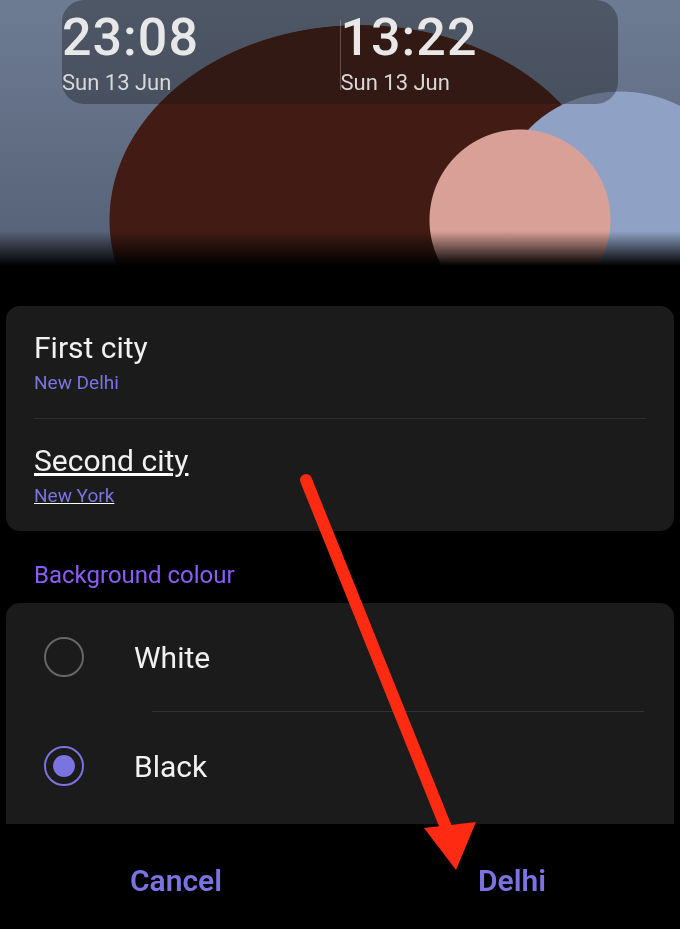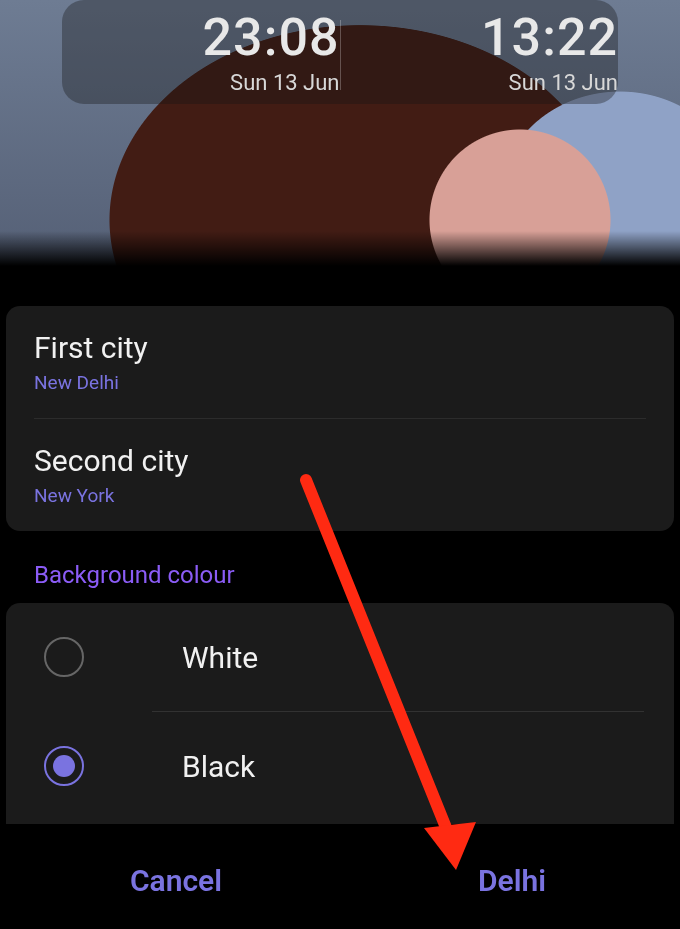--- a/index.html
+++ b/index.html
@@ -10,37 +10,37 @@
     .preview-bg { position:absolute; inset:0;
       background:
         radial-gradient(circle at 520px 220px,#d8a097 0 90px,transparent 91px),
         radial-gradient(ellipse 200px 180px at 620px 200px,#8fa2c6 0 120px,transparent 121px),
         radial-gradient(ellipse 360px 280px at 360px 220px,#421c14 0 250px,transparent 251px),
         linear-gradient(to bottom,#6e7c93,#556076); }
     .preview-bg::after { content:""; position:absolute; inset:0;
       background:linear-gradient(to top,#000 0,transparent 35px); }
     .clock-card { position:absolute; left:62px; right:62px; top:0; height:104px;
       background:rgba(20,20,20,.35); border-radius:22px; display:flex; align-items:center; }
-    .clock-half { flex:1; display:flex; flex-direction:column; align-items:flex-end;
+    .clock-half { flex:1; display:flex; flex-direction:column; align-items:flex-start;
       justify-content:center; padding-top:2px; }
     .clock-time { font-size:52px; font-weight:500; letter-spacing:1px; color:#e8e8e8; line-height:1; }
     .clock-date { font-size:22px; color:#d8d8d8; margin-top:6px; }
     .clock-sep { width:1px; height:70px; background:rgba(255,255,255,.25); margin-top:6px; }
 
     .settings { padding:0; }
     .card { background:#1b1b1b; border-radius:14px; margin:40px 6px 0; padding:0 28px; }
     .row { padding:24px 0; }
-    .row + .row { border-top:1px solid rgba(255,255,255,.08); }
+    .row + .row { border-top:1px solid rgba(255,255,255,.08);text-decoration:underline; }
     .row-title { font-size:30px; color:#f1f1f1; }
     .row-value { font-size:19px; color:#7a73e0; margin-top:6px; }
 
     .section-label { font-size:24px; color:#8b5cf6; margin:30px 0 14px 34px; }
 
     .card.colour { padding:0 0 0 18px; margin-top:0; border-bottom-left-radius:0; border-bottom-right-radius:0; padding-bottom:4px; }
-    .radio-row { display:flex; align-items:center; height:108px;gap:48px; }
+    .radio-row { display:flex; align-items:center; height:108px; }
     .radio-outer { width:40px; height:40px; border:2px solid #666; border-radius:50%;
       margin:0 50px 0 20px; display:flex; align-items:center; justify-content:center; }
     .radio-outer.selected { border-color:#7a73e0; }
     .radio-inner { width:22px; height:22px; border-radius:50%; background:#7a73e0; display:none; }
     .selected .radio-inner { display:block; }
     .radio-label { font-size:30px; color:#f1f1f1; }
     .radio-sep { height:1px; background:rgba(255,255,255,.1); margin-left:128px; margin-right:30px; }
 
     .buttons { position:absolute; left:8px; right:0; bottom:0; height:98px; display:flex;
       align-items:center; background:#000; }

